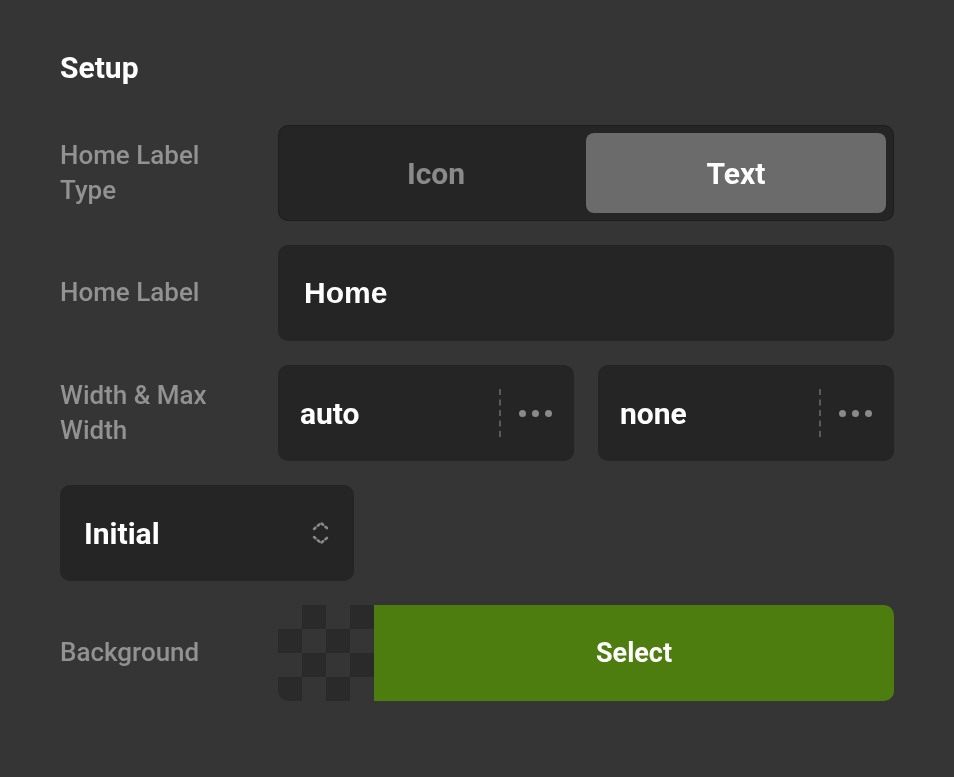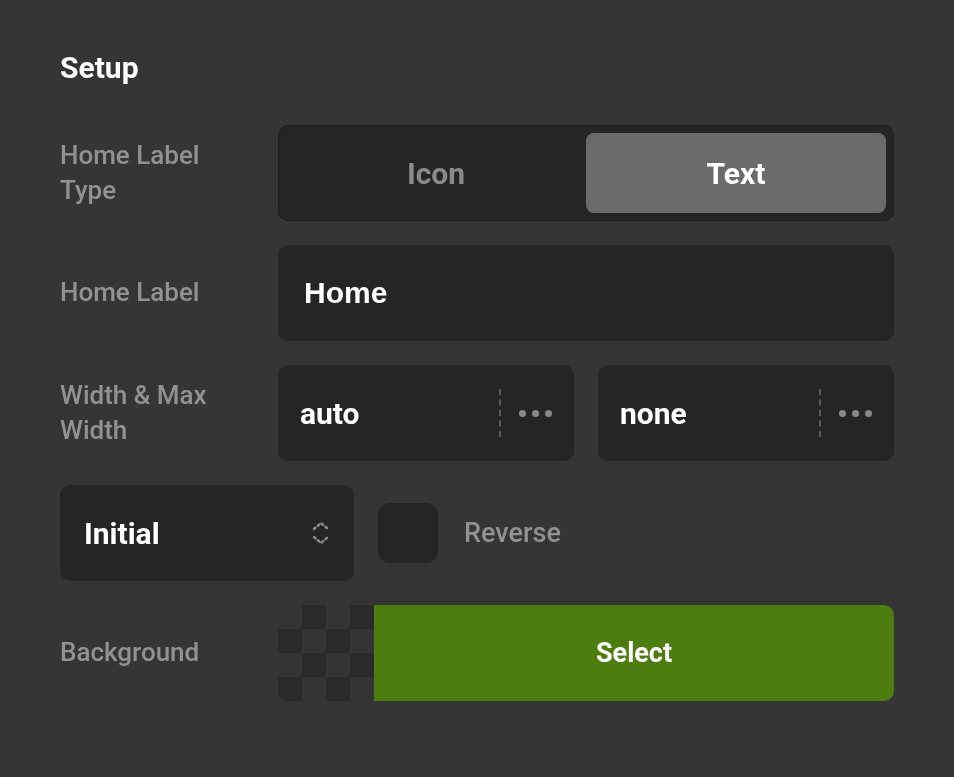--- a/index.html
+++ b/index.html
@@ -235,24 +235,20 @@
       <div class="select-value">Initial</div>
       <div class="chevron-updown">
         <svg width="18" height="10" viewBox="0 0 18 10">
             <path d="M2 8 L9 2 L16 8" stroke="#8a8a8a" stroke-width="2.5" fill="none" stroke-linecap="round" stroke-linejoin="round" stroke-dasharray="2 3"></path>
           </svg>
         <svg width="18" height="10" viewBox="0 0 18 10">
             <path d="M2 2 L9 8 L16 2" stroke="#8a8a8a" stroke-width="2.5" fill="none" stroke-linecap="round" stroke-linejoin="round" stroke-dasharray="2 3"></path>
           </svg>
       </div>
     </div>
-    <div class="checkbox-group">
-      <div class="checkbox-box"></div>
-      <div class="checkbox-label">Reverse</div>
-    </div>
   </div>
 </div>
 
 <div class="row">
   <div class="row-label">Background</div>
   <div class="row-control">
     <div class="bg-picker">
       <div class="checker"></div>
       <div class="bg-select-label">Select</div>
     </div>

